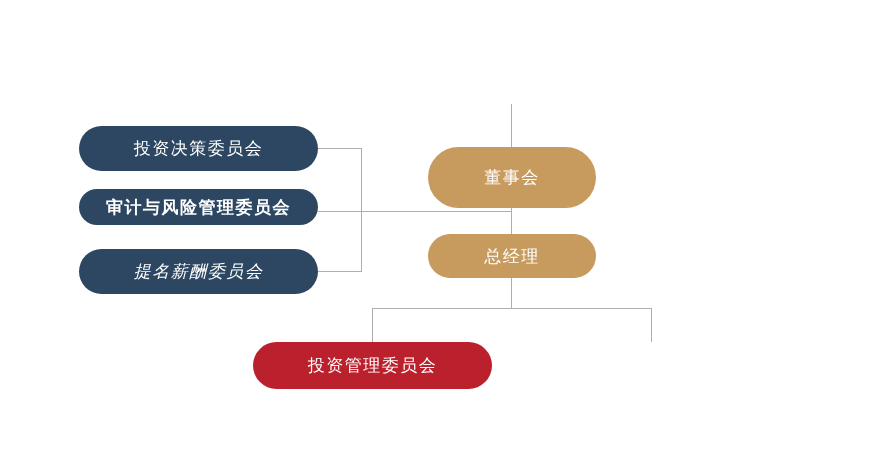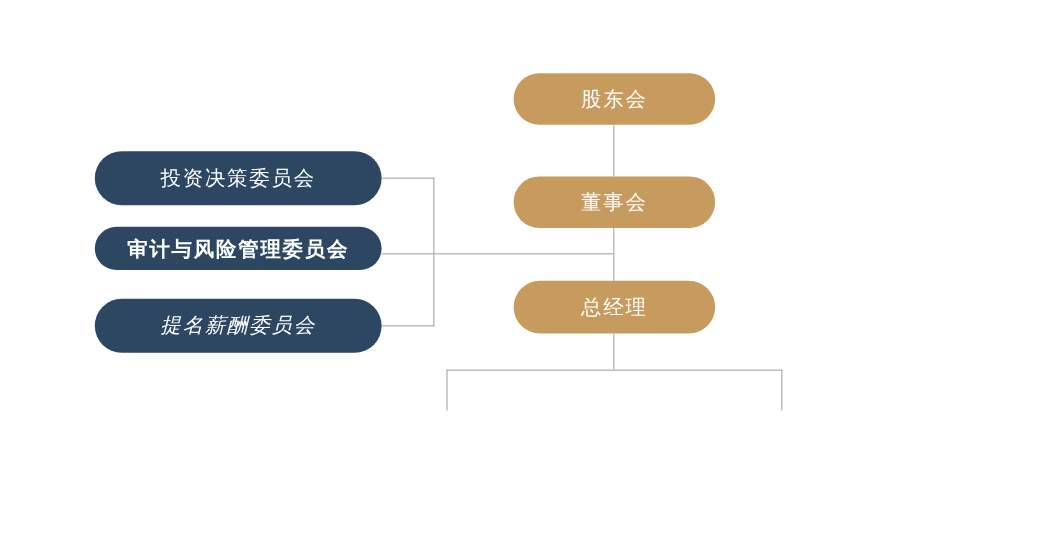--- a/index.html
+++ b/index.html
@@ -44,34 +44,34 @@
   <div class="line" style="left:511px; top:190px; width:1px; height:44px;"></div>
   <div class="line" style="left:511px; top:278px; width:1px; height:30px;"></div>
   <div class="line" style="left:372px; top:308px; width:280px; height:1px;"></div>
   <div class="line" style="left:372px; top:308px; width:1px; height:34px;"></div>
   <div class="line" style="left:651px; top:308px; width:1px; height:34px;"></div>
   <div class="line" style="left:318px; top:148px; width:44px; height:1px;"></div>
   <div class="line" style="left:318px; top:211px; width:193px; height:1px;"></div>
   <div class="line" style="left:318px; top:271px; width:44px; height:1px;"></div>
   <div class="line" style="left:361px; top:148px; width:1px; height:124px;"></div>
 
-  <div class="pill gold" style="left:428px; top:61px; width:168px; height:43px;">
-    <span>股东会</span>
-  </div>
-  <div class="pill gold" style="left:428px; top:147px; width:168px; height:43px;">
+  <div class="pill gold" style="left:428px; top:147px; width:168px; height:61px;">
     <span>董事会</span>
   </div>
   <div class="pill navy" style="left:79px; top:126px; width:239px; height:45px;">
     <span>投资决策委员会</span>
   </div>
 
   <div class="pill gold" style="left:428px; top:234px; width:168px; height:44px;">
     <span>总经理</span>
   </div>
   <div class="pill navy" style="left:79px; top:189px; width:239px; height:36px;font-weight:bold;">
     <span>审计与风险管理委员会</span>
   </div>
   <div class="pill navy" style="left:79px; top:249px; width:239px; height:45px;font-style:italic;">
     <span>提名薪酬委员会</span>
   </div>
 
+  <div class="pill red" style="left:253px; top:342px; width:239px; height:47px;">
+    <span>投资管理委员会</span>
+  </div>
 
 </div>
 
 </body></html>

